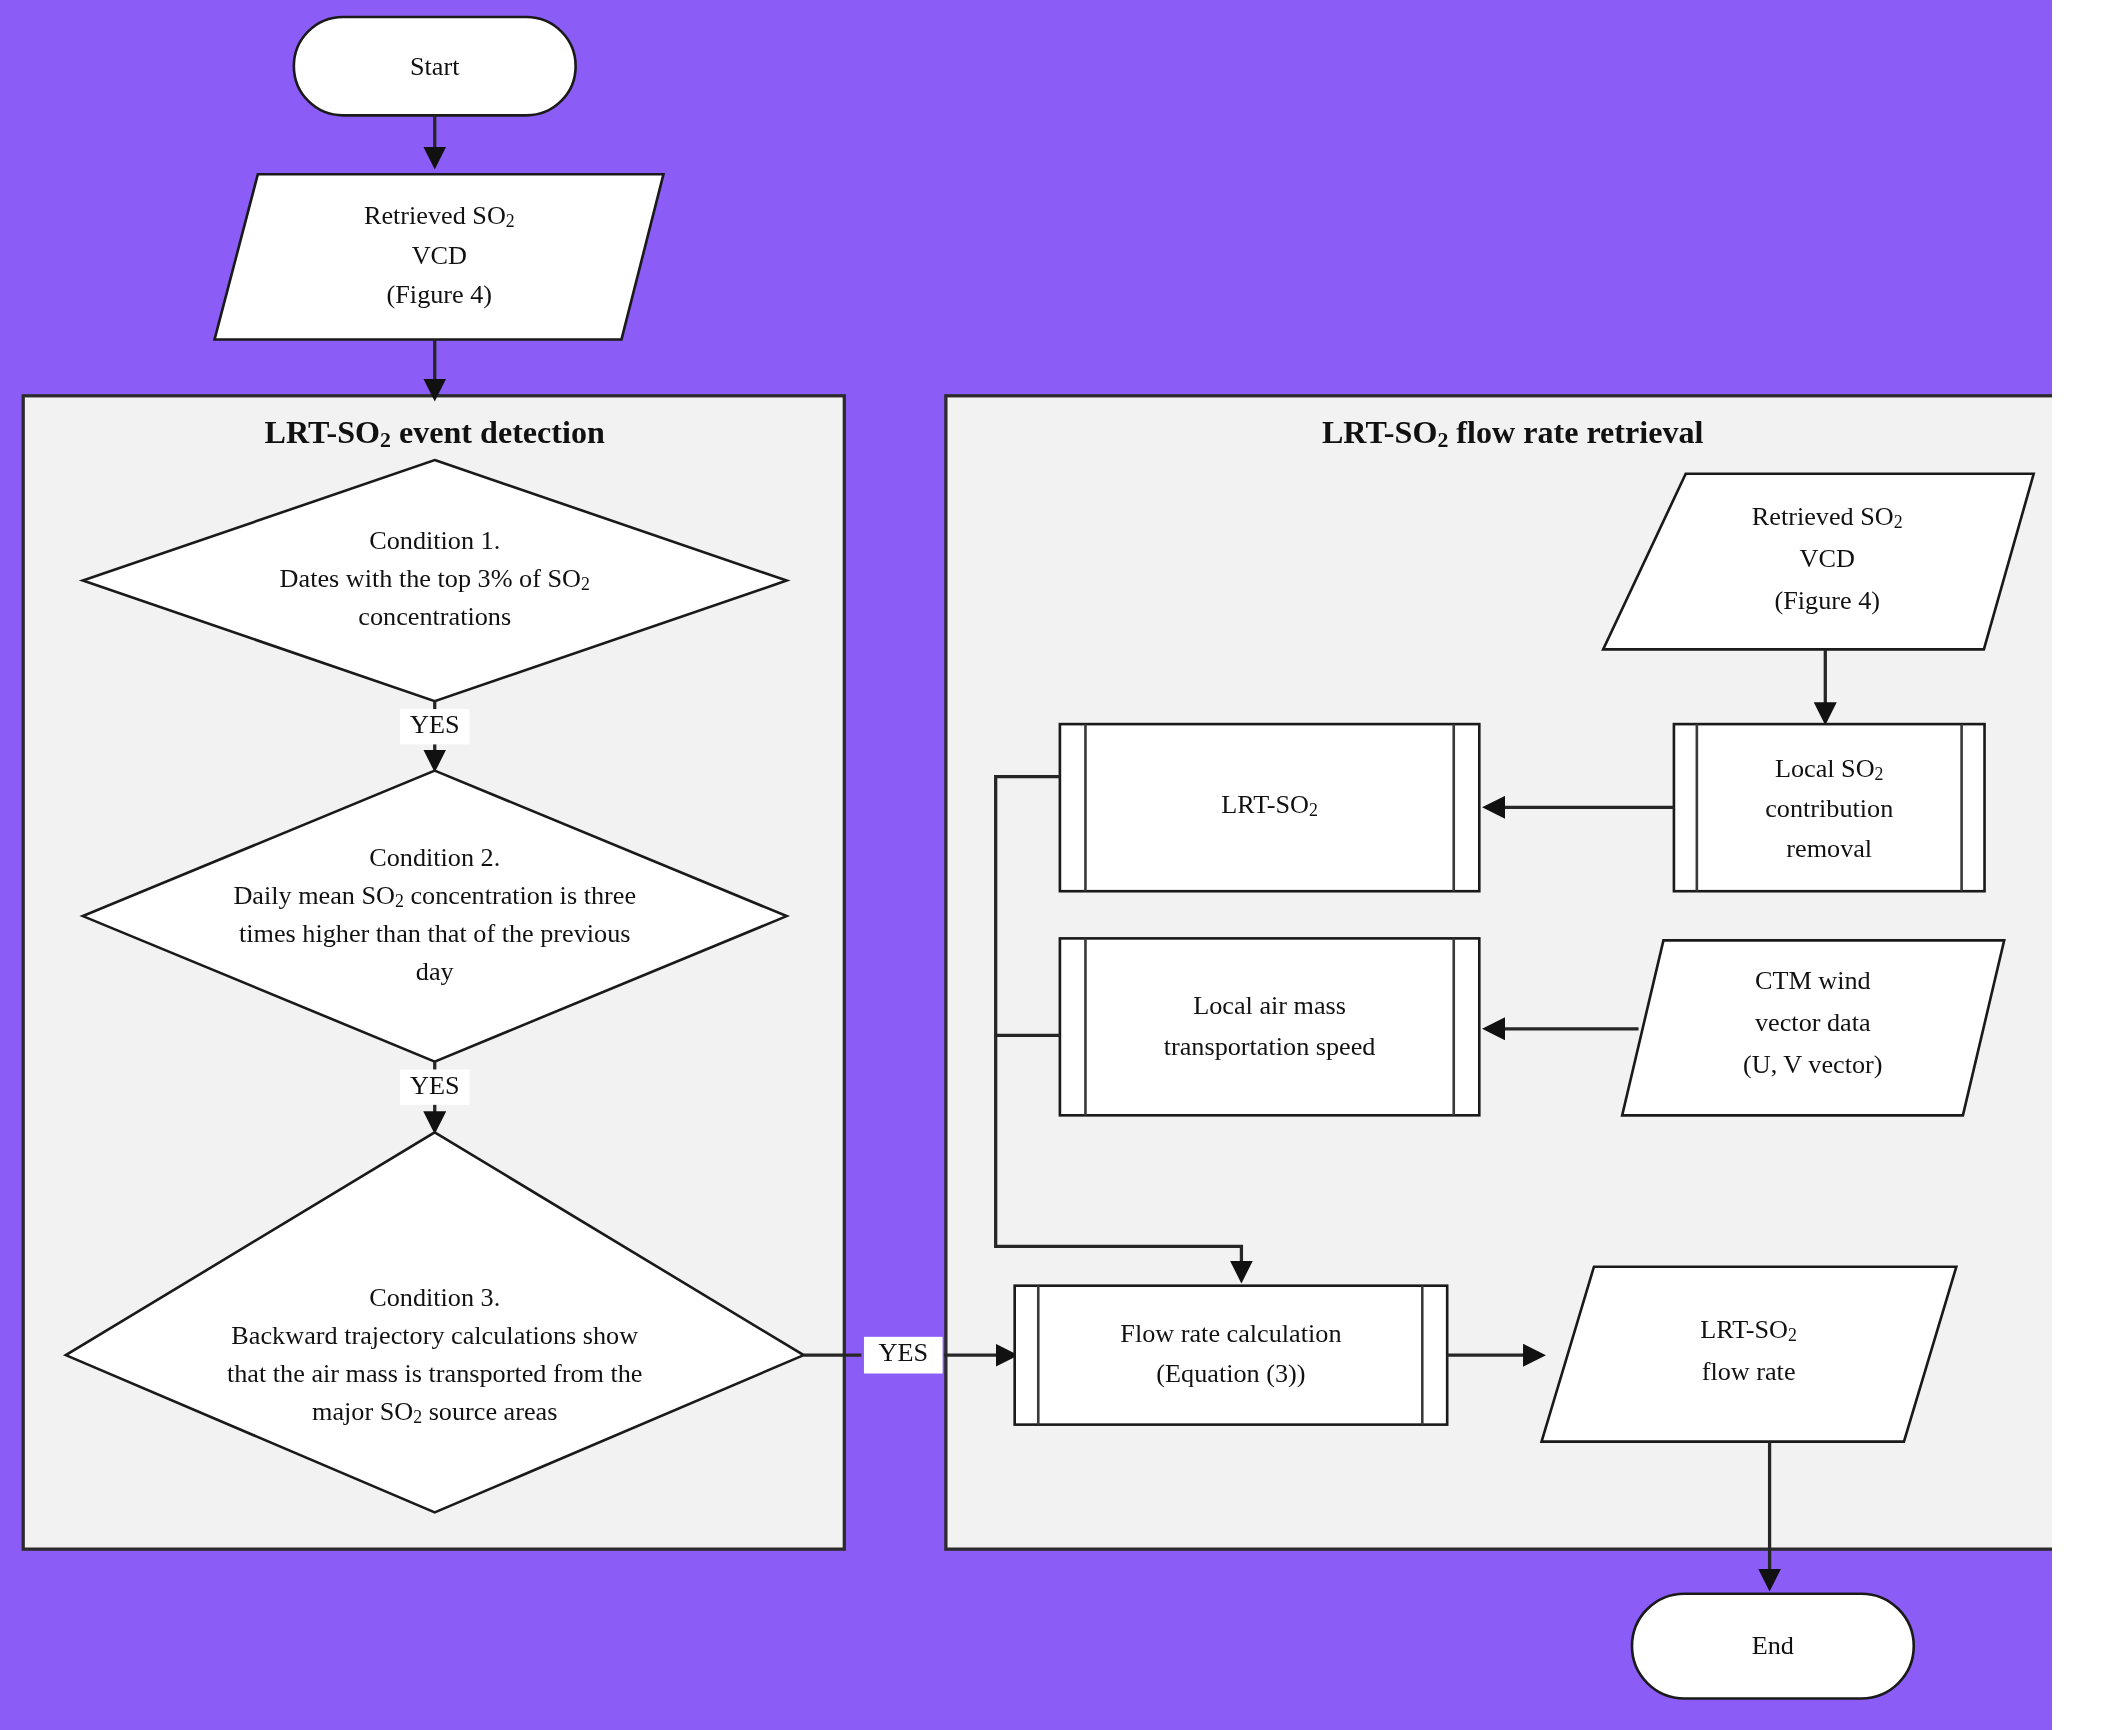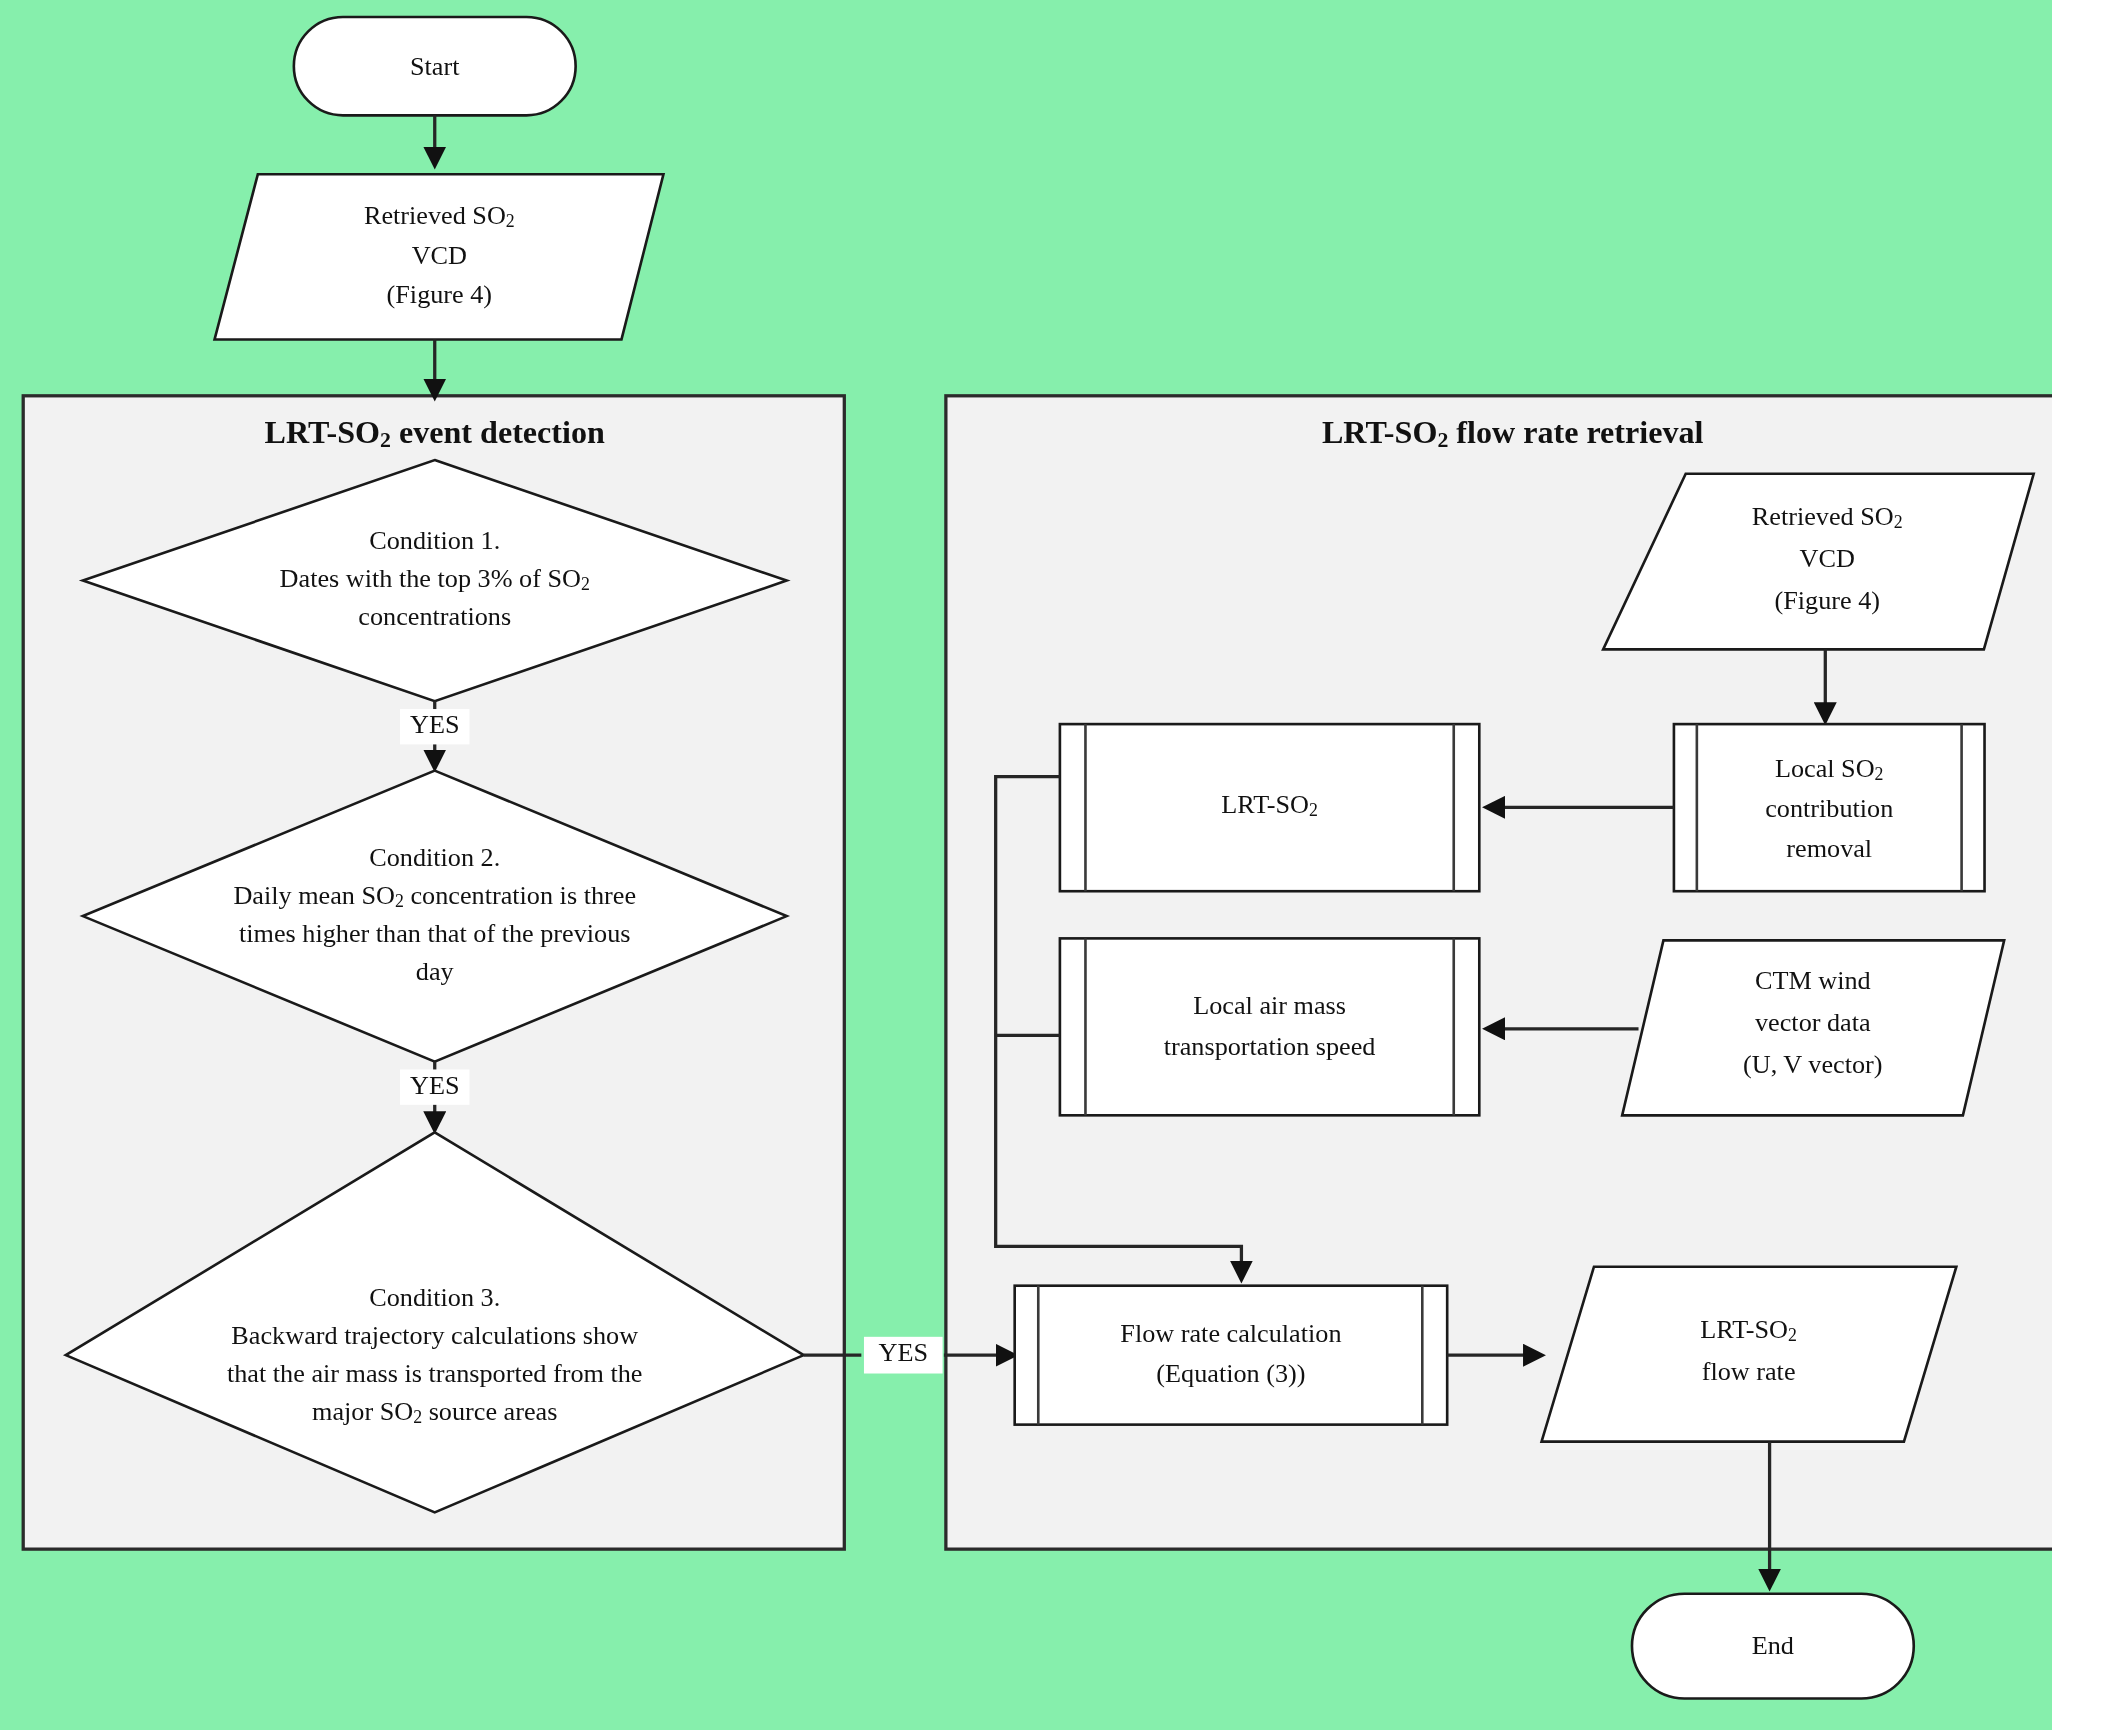--- a/index.html
+++ b/index.html
@@ -7,21 +7,21 @@
     padding: 0;
     background: #ffffff;
   }
   body {
     font-family: "Liberation Serif", "DejaVu Serif", serif;
   }
   #canvas {
     position: relative;
     width: 2052px;
     height: 1730px;
-    background: #86efac;
+    background: #8b5cf6;
     overflow: hidden;
   }
   svg#diagram {
     position: absolute;
     left: 0;
     top: 0;
     width: 2108px;
     height: 1730px;
   }
   .shape-stroke {

